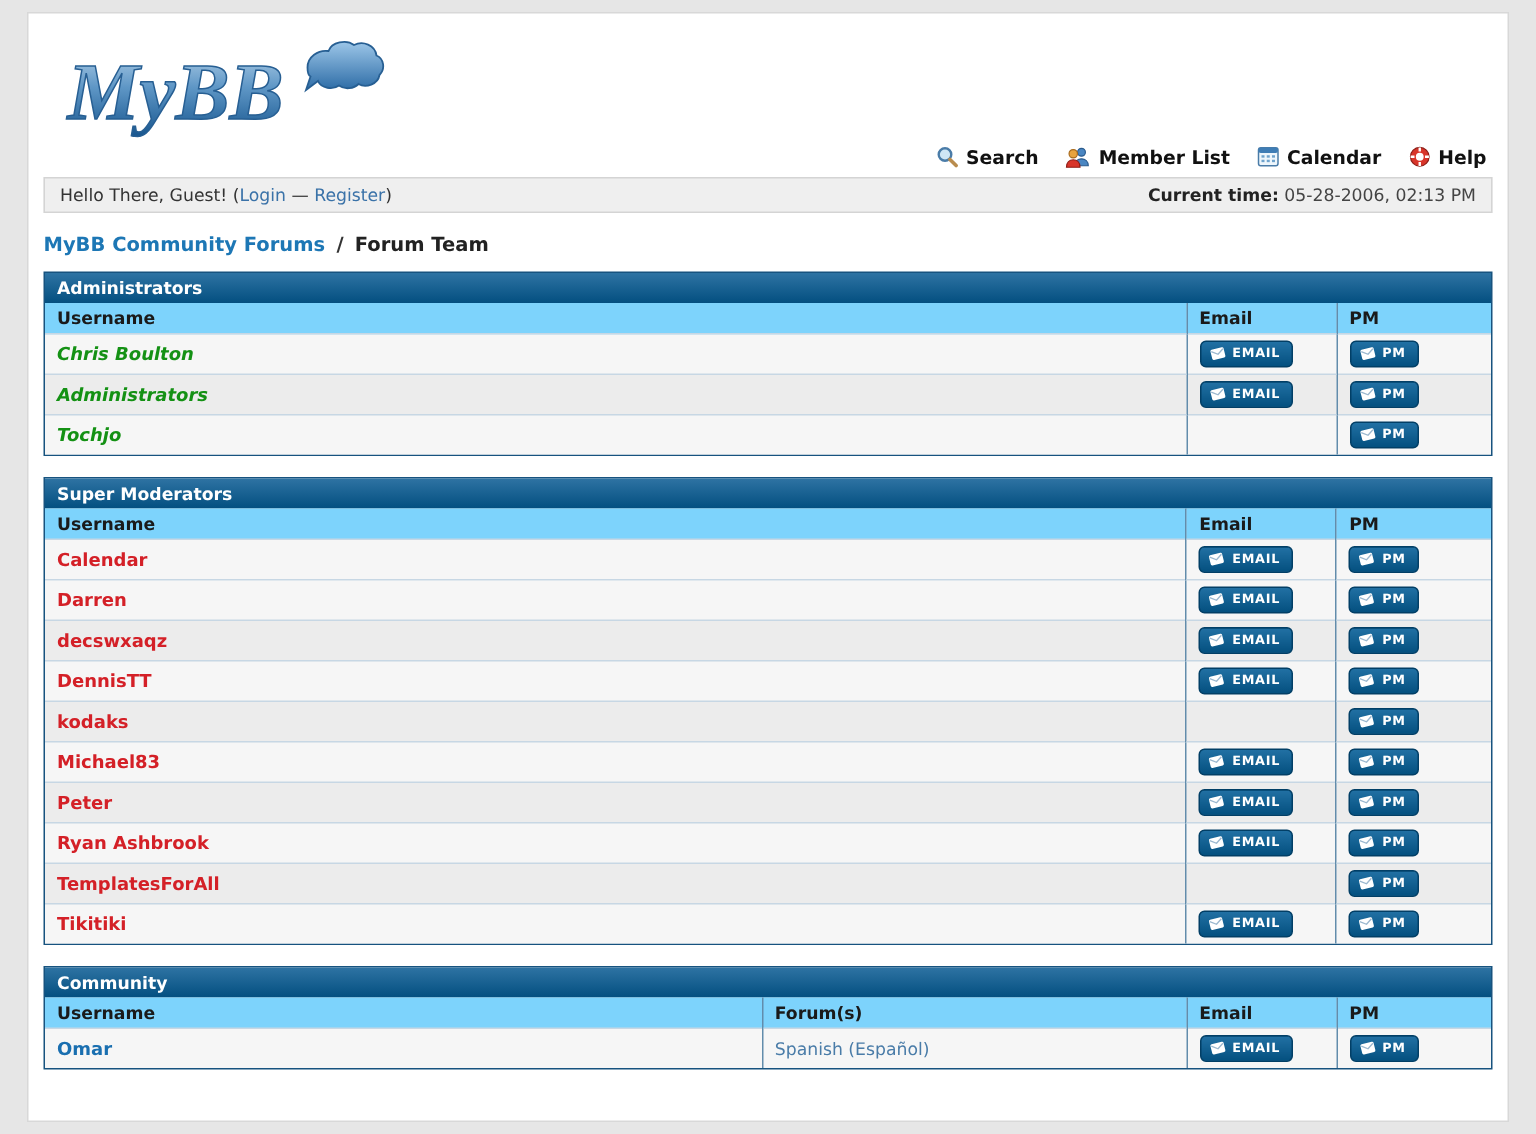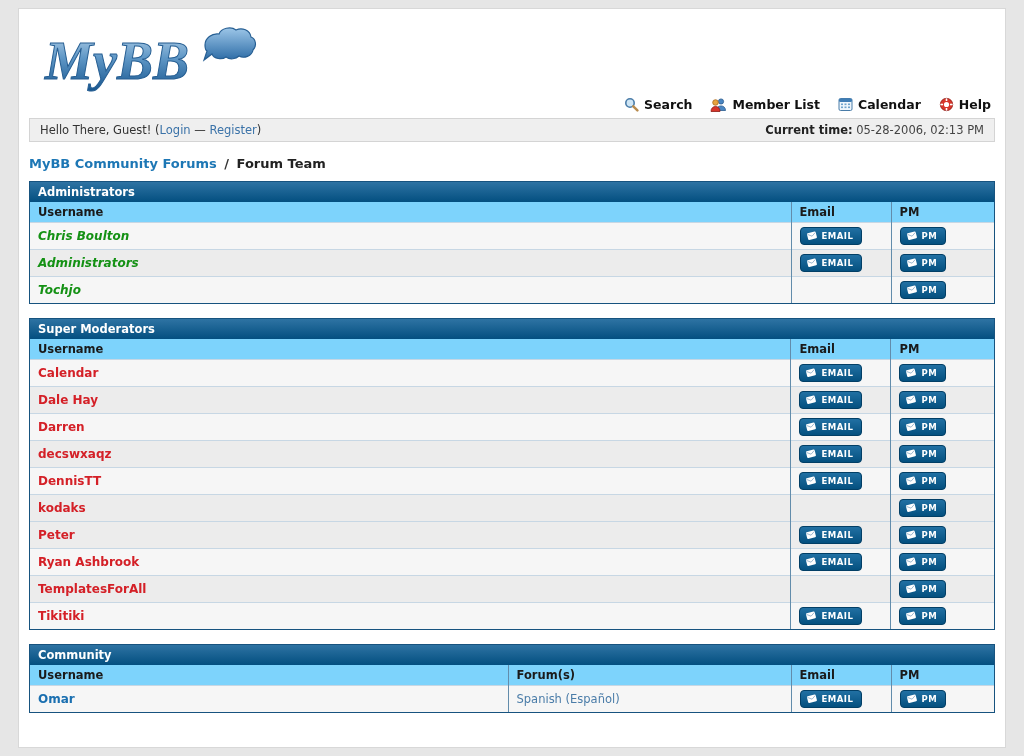--- a/index.html
+++ b/index.html
@@ -285,41 +285,20 @@
               <td class="cell last"><a class="mybb-btn">
                   <svg width="12" height="10" viewBox="0 0 12 10">
                     <g transform="rotate(-14 6 5)">
                       <rect x="1.5" y="1.2" width="9" height="7" rx="1" fill="#fff"></rect>
                       <path d="M2 2.4 L6 5.2 L10 2.4" fill="none" stroke="#9bb8cf" stroke-width="0.9"></path>
                     </g>
                   </svg>
                   <span>PM</span>
                 </a></td>
             </tr>
-            <tr class="trow2">
-              <td class="cell"><a class="uname supermod">Dale Hay</a></td>
-              <td class="cell"><a class="mybb-btn">
-                  <svg width="12" height="10" viewBox="0 0 12 10">
-                    <g transform="rotate(-14 6 5)">
-                      <rect x="1.5" y="1.2" width="9" height="7" rx="1" fill="#fff"></rect>
-                      <path d="M2 2.4 L6 5.2 L10 2.4" fill="none" stroke="#9bb8cf" stroke-width="0.9"></path>
-                    </g>
-                  </svg>
-                  <span>EMAIL</span>
-                </a></td>
-              <td class="cell last"><a class="mybb-btn">
-                  <svg width="12" height="10" viewBox="0 0 12 10">
-                    <g transform="rotate(-14 6 5)">
-                      <rect x="1.5" y="1.2" width="9" height="7" rx="1" fill="#fff"></rect>
-                      <path d="M2 2.4 L6 5.2 L10 2.4" fill="none" stroke="#9bb8cf" stroke-width="0.9"></path>
-                    </g>
-                  </svg>
-                  <span>PM</span>
-                </a></td>
-            </tr>
             <tr class="trow1">
               <td class="cell"><a class="uname supermod">Darren</a></td>
               <td class="cell"><a class="mybb-btn">
                   <svg width="12" height="10" viewBox="0 0 12 10">
                     <g transform="rotate(-14 6 5)">
                       <rect x="1.5" y="1.2" width="9" height="7" rx="1" fill="#fff"></rect>
                       <path d="M2 2.4 L6 5.2 L10 2.4" fill="none" stroke="#9bb8cf" stroke-width="0.9"></path>
                     </g>
                   </svg>
                   <span>EMAIL</span>
@@ -372,20 +351,41 @@
                       <rect x="1.5" y="1.2" width="9" height="7" rx="1" fill="#fff"></rect>
                       <path d="M2 2.4 L6 5.2 L10 2.4" fill="none" stroke="#9bb8cf" stroke-width="0.9"></path>
                     </g>
                   </svg>
                   <span>PM</span>
                 </a></td>
             </tr>
             <tr class="trow2">
               <td class="cell"><a class="uname supermod">kodaks</a></td>
               <td class="cell"></td>
+              <td class="cell last"><a class="mybb-btn">
+                  <svg width="12" height="10" viewBox="0 0 12 10">
+                    <g transform="rotate(-14 6 5)">
+                      <rect x="1.5" y="1.2" width="9" height="7" rx="1" fill="#fff"></rect>
+                      <path d="M2 2.4 L6 5.2 L10 2.4" fill="none" stroke="#9bb8cf" stroke-width="0.9"></path>
+                    </g>
+                  </svg>
+                  <span>PM</span>
+                </a></td>
+            </tr>
+            <tr class="trow1">
+              <td class="cell"><a class="uname supermod">Michael83</a></td>
+              <td class="cell"><a class="mybb-btn">
+                  <svg width="12" height="10" viewBox="0 0 12 10">
+                    <g transform="rotate(-14 6 5)">
+                      <rect x="1.5" y="1.2" width="9" height="7" rx="1" fill="#fff"></rect>
+                      <path d="M2 2.4 L6 5.2 L10 2.4" fill="none" stroke="#9bb8cf" stroke-width="0.9"></path>
+                    </g>
+                  </svg>
+                  <span>EMAIL</span>
+                </a></td>
               <td class="cell last"><a class="mybb-btn">
                   <svg width="12" height="10" viewBox="0 0 12 10">
                     <g transform="rotate(-14 6 5)">
                       <rect x="1.5" y="1.2" width="9" height="7" rx="1" fill="#fff"></rect>
                       <path d="M2 2.4 L6 5.2 L10 2.4" fill="none" stroke="#9bb8cf" stroke-width="0.9"></path>
                     </g>
                   </svg>
                   <span>PM</span>
                 </a></td>
             </tr>

